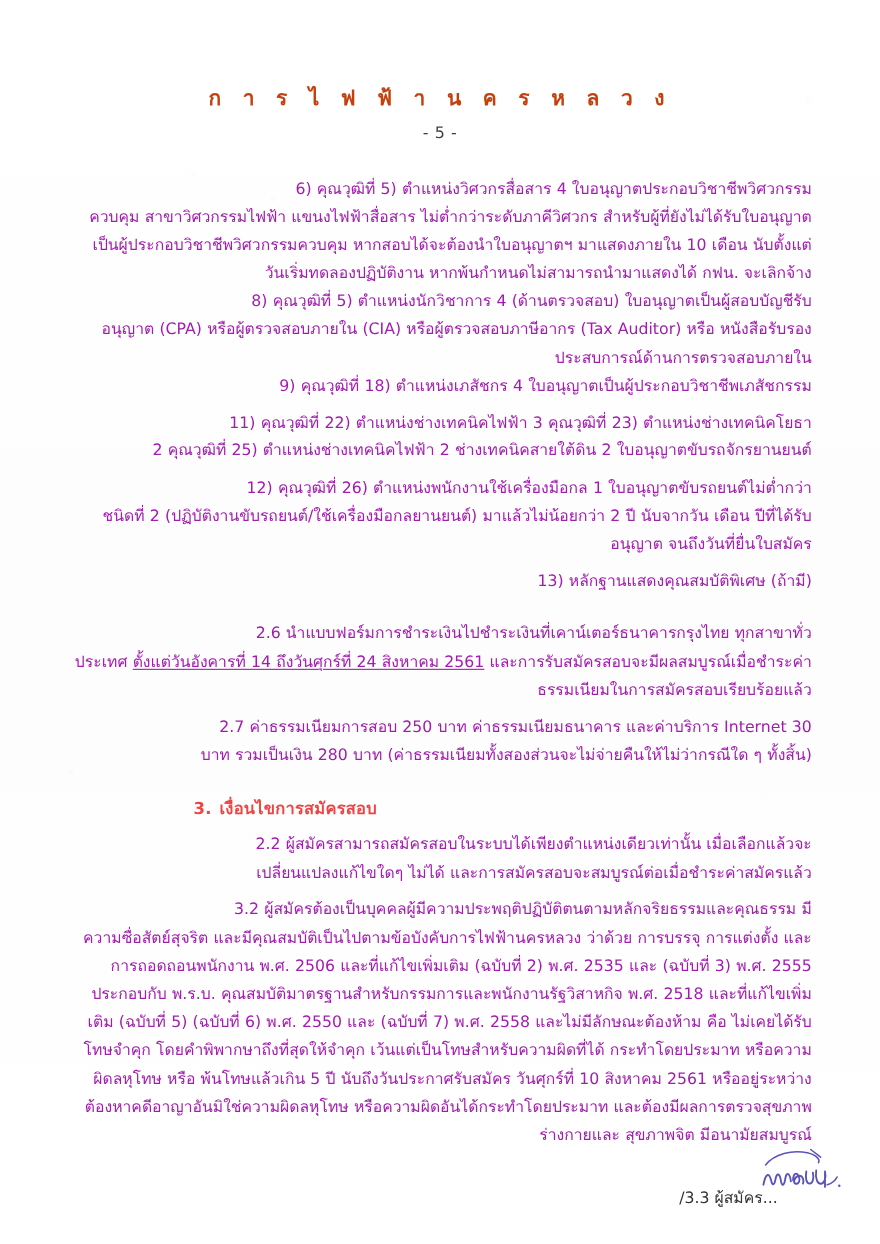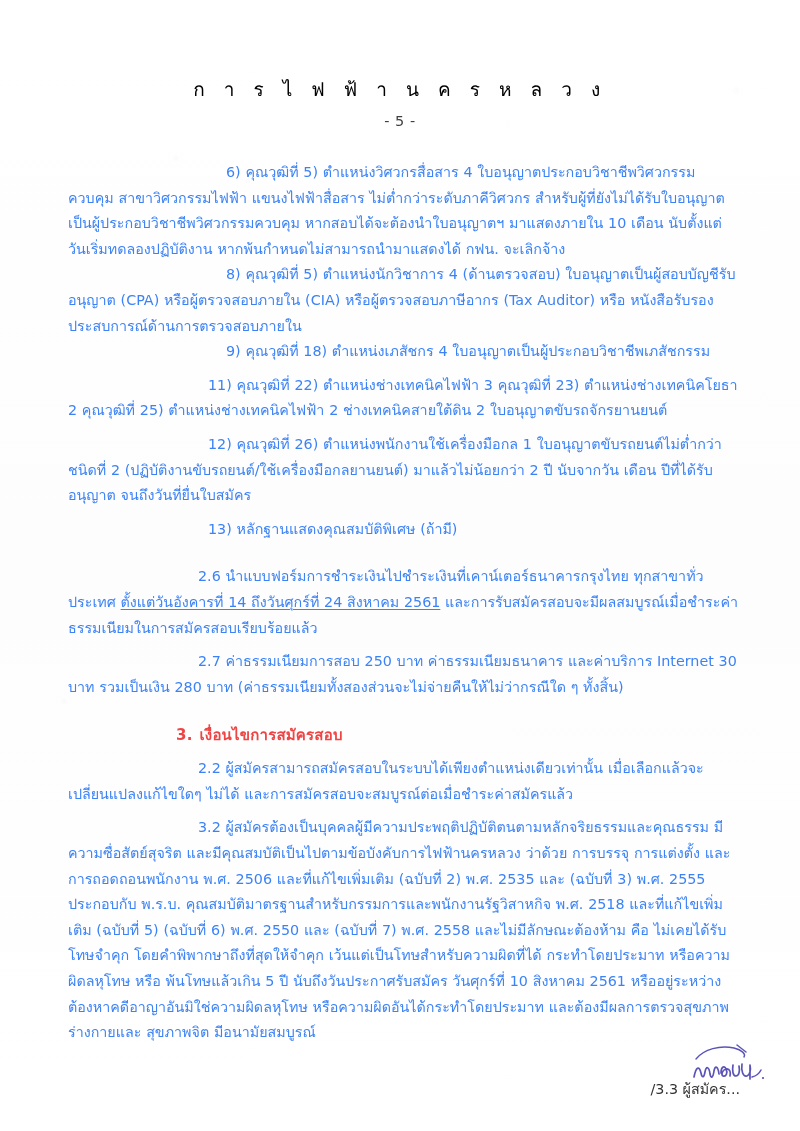--- a/index.html
+++ b/index.html
@@ -39,44 +39,45 @@
   .doc-header {
     position: absolute;
     top: 78px;
     left: 0;
     width: 800px;
     text-align: center;
   }
   .org-name {
     font-size: 19px;
     letter-spacing: 6.5px;
-    color: #000000;
+    color: #c2410c;
     line-height: 1.2;
     white-space: nowrap;
+    font-weight: bold;
   }
   .page-number {
     margin-top: 12px;
     font-size: 14.5px;
     color: #3f3f3f;
     letter-spacing: 0.5px;
   }
 
   
   .doc-body {
     position: absolute;
     top: 160px;
     left: 68px;
     width: 670px;
   }
 
   .para {
     font-size: 14.3px;
     line-height: 25.6px;
-    color: #3b82f6;
-    text-align: left;
+    color: #a21caf;
+    text-align: right;
     margin: 0;
     word-spacing: 0.2px;
   }
 
   
   .para.ind-sub   { text-indent: 158px; }   
   .para.ind-sub2  { text-indent: 140px; }
   .para.ind-item  { text-indent: 130px; }
 
   .gap-sm { height: 8px; }
@@ -98,21 +99,21 @@
     text-underline-offset: 2px;
     text-decoration-thickness: 1px;
   }
 
   .footer-note {
     position: absolute;
     top: 1078px;
     left: 0;
     width: 800px;
     text-align: right;
-    padding-right: 60px;
+    padding-right: 93px;
     box-sizing: border-box;
     font-size: 14.3px;
     color: #333333;
   }
 
   
   .signature {
     position: absolute;
     top: 1043px;
     left: 690px;

